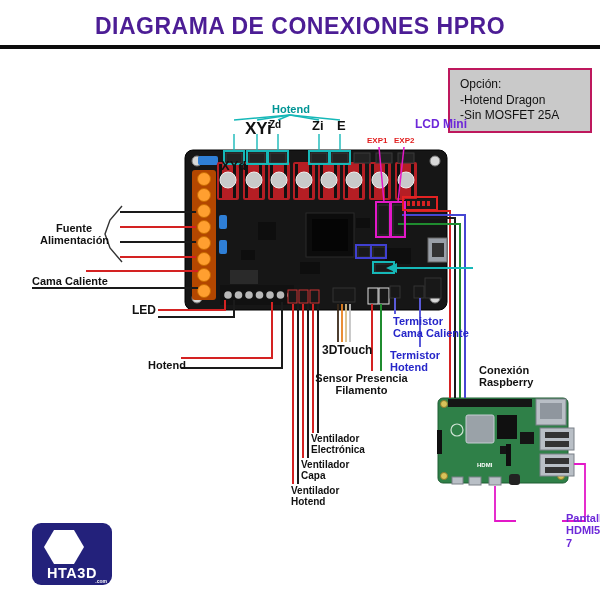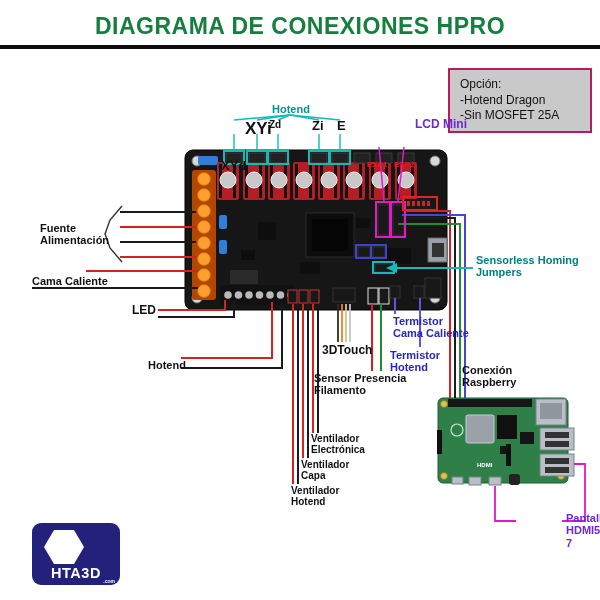--- a/index.html
+++ b/index.html
@@ -3,29 +3,29 @@
 <meta charset="utf-8">
 <style>
   html,body{margin:0;padding:0;background:#fff;}
   #stage{position:relative;width:600px;height:600px;background:#ffffff;overflow:hidden;
          font-family:"Liberation Sans",sans-serif;}
   .lbl{position:absolute;font-weight:bold;color:#111;white-space:pre-line;
        font-family:"Liberation Sans",sans-serif;line-height:1.12;}
   .teal{color:#009595;}
   .blue{color:#2626c9;}
   .magenta{color:#6d28d9;padding-left:48px;}
-  .redtxt{color:#e11d1d;margin-top:24px;}
-  .ctr{}
+  .redtxt{color:#e11d1d;}
+  .ctr{text-align:center;}
   #title{position:absolute;top:13px;left:0;width:600px;text-align:center;
-         font-size:23px;font-weight:bold;color:#15803d;letter-spacing:.5px;}
+         font-size:23px;font-weight:bold;color:#4c1d95;letter-spacing:.5px;}
   #title-rule{position:absolute;top:45px;left:0;width:600px;height:4px;background:#0d0d0d;}
   #option-box{position:absolute;left:448px;top:68px;width:120px;
               background:#c9c9c9;border:2px solid #be185d;padding:7px 10px;
               font-size:12px;font-weight:normal;color:#111;white-space:pre-line;line-height:1.3;}
-  #logo{position:absolute;left:32px;top:523px;width:88px;height:62px;background:#23217b;
+  #logo{position:absolute;left:32px;top:523px;width:80px;height:62px;background:#23217b;
         border-radius:9px;}
   #logo .hex{position:absolute;left:12px;top:7px;width:40px;height:34px;background:#fff;
         clip-path:polygon(25% 0%,75% 0%,100% 50%,75% 100%,25% 100%,0% 50%);}
   #logo .word{position:absolute;left:0;top:42px;width:100%;text-align:center;
         color:#fff;font-size:14.5px;font-weight:bold;letter-spacing:.5px;}
   #logo .suffix{position:absolute;right:5px;bottom:1px;color:#fff;font-size:5px;font-weight:bold;}
   svg{position:absolute;left:0;top:0;}
 </style>
 </head>
 <body>
@@ -310,23 +310,21 @@
 
   <div class="lbl" style="left:322px;top:344px;font-size:12px;">3DTouch</div>
   <div class="lbl ctr" style="left:314px;top:372px;width:95px;font-size:11px;">Sensor Presencia
 Filamento</div>
 
   <div class="lbl blue" style="left:393px;top:315px;font-size:11px;">Termistor
 Cama Caliente</div>
   <div class="lbl blue" style="left:390px;top:349px;font-size:11px;">Termistor
 Hotend</div>
 
-  <div class="lbl teal" style="left:476px;top:254px;font-size:11px;color:#008080;">Sensorless Homing
-Jumpers</div>
-  <div class="lbl" style="left:462px;top:364px;font-size:11px;">Conexión
+  <div class="lbl" style="left:462px;top:364px;font-size:11px;padding-left:17px;">Conexión
 Raspberry</div>
   <div class="lbl magenta" style="left:518px;top:512px;font-size:11px;">Pantalla
 HDMI5-7</div>
 
   <div id="logo">
     <div class="hex"></div>
     <div class="word">HTA3D</div>
     <div class="suffix">.com</div>
   </div>
 

